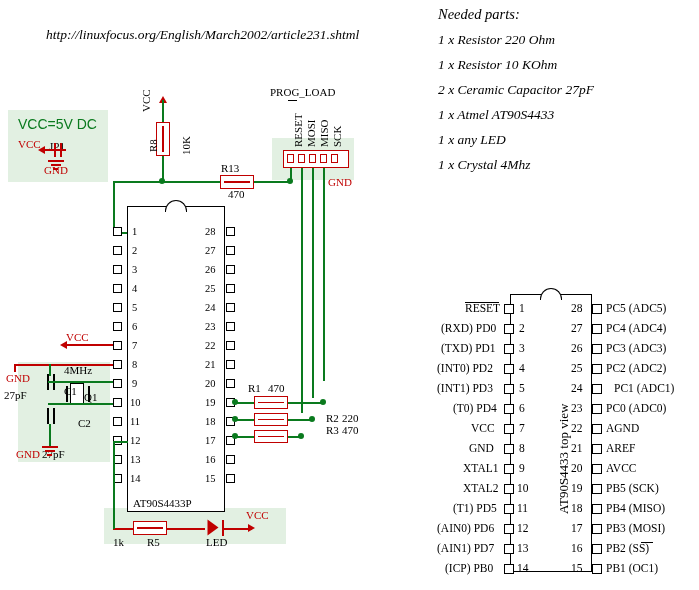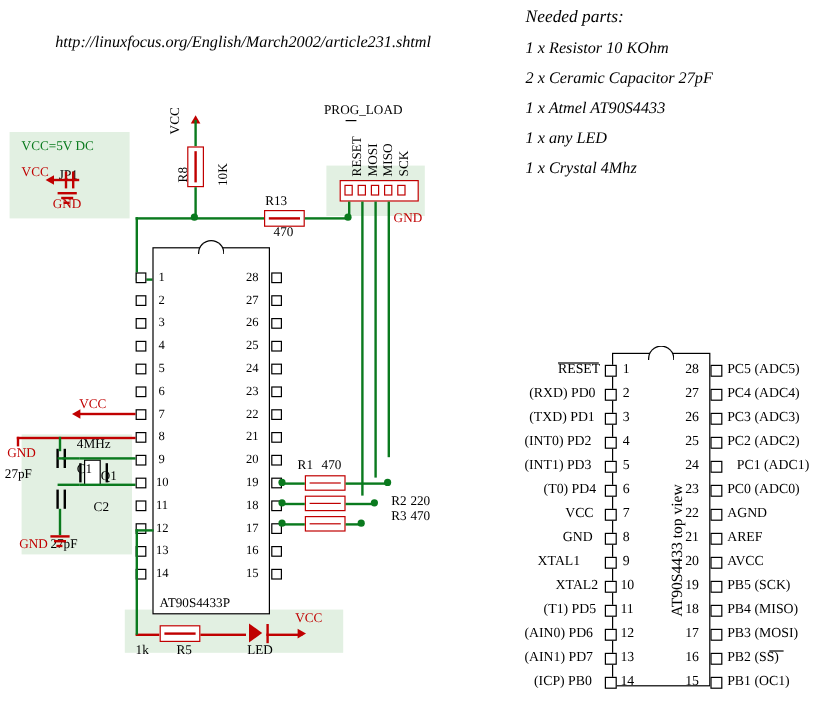--- a/index.html
+++ b/index.html
@@ -32,21 +32,21 @@
   .greenbox{background:#e2f0e2;}
   
   .wh{position:absolute;height:2px;background:#0a7a1e;}
   .wv{position:absolute;width:2px;background:#0a7a1e;}
   .rh{position:absolute;height:2px;background:#c00000;}
   .rv{position:absolute;width:2px;background:#c00000;}
   .node{position:absolute;width:6px;height:6px;border-radius:50%;background:#0a7a1e;}
   
   .lbl{position:absolute;font-family:"Liberation Serif",serif;font-size:11px;color:#000;white-space:nowrap;}
   .lbl-red{position:absolute;font-family:"Liberation Serif",serif;font-size:11px;color:#c00000;white-space:nowrap;}
-  .lbl-green{position:absolute;font-family:Liberation Serif, serif;font-size:11px;color:#0a7a1e;white-space:nowrap;}
+  .lbl-green{position:absolute;font-family:Liberation Sans, sans-serif;font-size:14px;color:#0a7a1e;white-space:nowrap;}
   .vert{transform-origin:0 0;transform:rotate(-90deg);}
   
   .res{position:absolute;border:1.6px solid #c00000;background:#fff;box-sizing:border-box;}
   .res:after{content:"";position:absolute;left:3px;right:3px;top:50%;height:1.6px;background:#c00000;margin-top:-0.8px;}
   .resv{position:absolute;border:1.6px solid #c00000;background:#fff;box-sizing:border-box;}
   .resv:after{content:"";position:absolute;top:3px;bottom:3px;left:50%;width:1.6px;background:#c00000;margin-left:-0.8px;}
   
   .icbody{position:absolute;border:1.6px solid #000;background:#fff;box-sizing:border-box;}
   .pinbox{position:absolute;border:1.3px solid #000;background:#fff;box-sizing:border-box;width:9px;height:9px;}
   .pinnum{position:absolute;font-family:"Liberation Serif",serif;font-size:10.5px;color:#000;}
@@ -74,20 +74,21 @@
   .hdrblk{position:absolute;border:1.6px solid #c00000;background:#fff;box-sizing:border-box;}
   .hdrpin{position:absolute;border:1.3px solid #c00000;background:#fff;width:7px;height:9px;box-sizing:border-box;}
 </style>
 </head>
 <body>
 
 <div class="abs url">http://linuxfocus.org/English/March2002/article231.shtml</div>
 
 <div class="abs parts">
   <div class="hdr">Needed parts:</div>
+  <div class="item">1 x Resistor 220 Ohm</div>
   <div class="item">1 x Resistor 10 KOhm</div>
   <div class="item">2 x Ceramic Capacitor 27pF</div>
   <div class="item">1 x Atmel AT90S4433</div>
   <div class="item">1 x any LED</div>
   <div class="item">1 x Crystal 4Mhz</div>
 </div>
 
 <div class="abs" style="left:0;top:0;width:430px;height:590px;">
 
   <div class="abs greenbox" style="left:8px;top:110px;width:100px;height:72px;"></div>
@@ -344,21 +345,21 @@
   <div class="po-box" style="left:152px;top:140px;"></div>
   <div class="po-lbl" style="left:166px;top:138px;">AGND</div>
 
   <div class="po-lbl" style="left:29px;top:158px;">GND</div>
   <div class="po-box" style="left:64px;top:160px;"></div>
   <div class="po-num" style="left:79px;top:158px;">8</div>
   <div class="po-num" style="left:131px;top:158px;">21</div>
   <div class="po-box" style="left:152px;top:160px;"></div>
   <div class="po-lbl" style="left:166px;top:158px;">AREF</div>
 
-  <div class="po-lbl" style="left:8px;top:178px;">XTAL1</div>
+  <div class="po-lbl" style="left:23px;top:178px;">XTAL1</div>
   <div class="po-box" style="left:64px;top:180px;"></div>
   <div class="po-num" style="left:79px;top:178px;">9</div>
   <div class="po-num" style="left:131px;top:178px;">20</div>
   <div class="po-box" style="left:152px;top:180px;"></div>
   <div class="po-lbl" style="left:166px;top:178px;">AVCC</div>
 
   <div class="po-lbl" style="left:23px;top:198px;">XTAL2</div>
   <div class="po-box" style="left:64px;top:200px;"></div>
   <div class="po-num" style="left:77px;top:198px;">10</div>
   <div class="po-num" style="left:131px;top:198px;">19</div>

